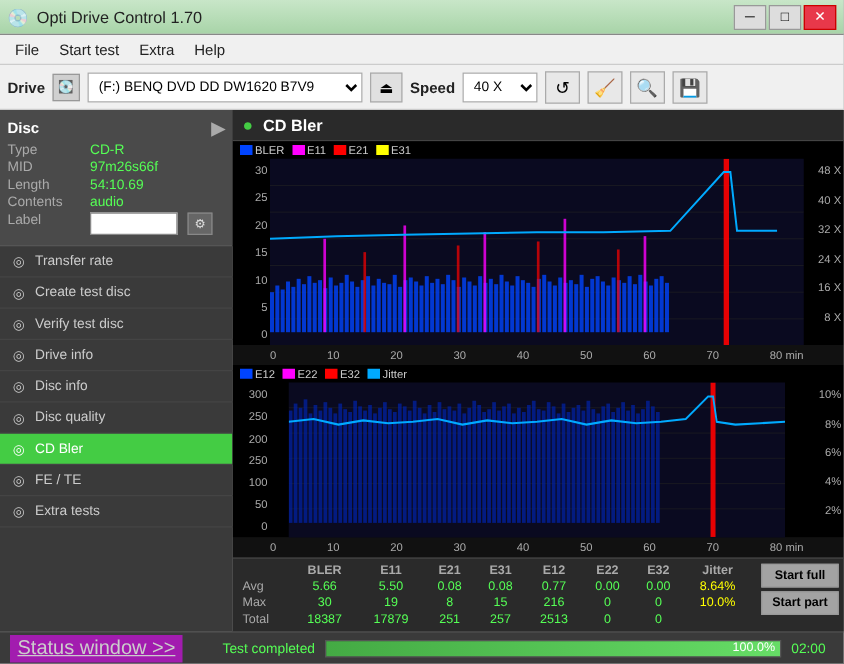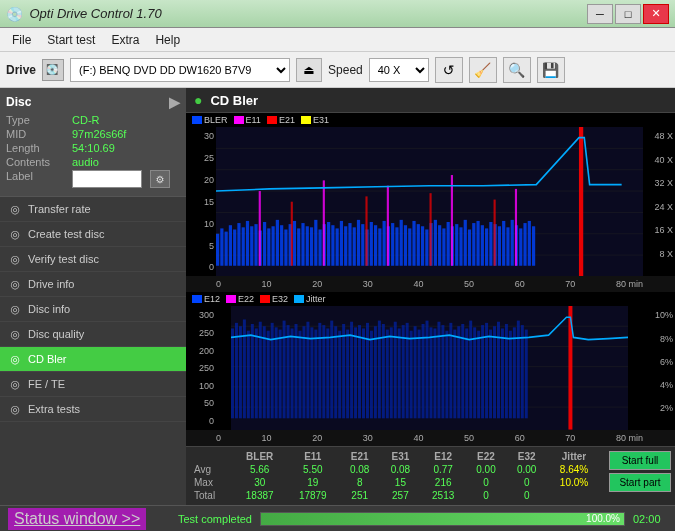--- a/index.html
+++ b/index.html
@@ -5,21 +5,21 @@
     * { margin: 0; padding: 0; box-sizing: border-box; }
     body { width: 675px; height: 531px; font-family: 'Segoe UI', Tahoma, sans-serif; font-size: 12px; background: #f0f0f0; overflow: hidden; }
 
     
     .title-bar {
       background: linear-gradient(to bottom, #c8e6c8, #a8d4a8);
       display: flex; align-items: center; justify-content: space-between;
       padding: 4px 6px; height: 28px; border-bottom: 1px solid #888;
     }
     .title-bar-left { display: flex; align-items: center; gap: 6px; }
-    .title-bar-title { font-size: 13px; color: #222; font-weight: normal; font-style: italic; }
+    .title-bar-title { font-size: 13px; color: #222; font-weight: normal; }
     .title-bar-controls { display: flex; gap: 2px; }
     .title-btn {
       width: 26px; height: 20px; border: 1px solid #999; background: #ddd;
       cursor: pointer; font-size: 11px; display: flex; align-items: center; justify-content: center;
     }
     .title-btn.close { background: #e8384a; color: white; border-color: #c00; }
     .title-btn.maximize { background: #ddd; }
     .title-btn.minimize { background: #ddd; }
 
     
@@ -36,21 +36,21 @@
       background: #f0f0f0; display: flex; align-items: center; gap: 6px;
       padding: 4px 6px; border-bottom: 1px solid #ccc; height: 36px;
     }
     .drive-label { font-size: 12px; font-weight: bold; color: #222; }
     .drive-icon { width: 22px; height: 22px; background: #d0d0d0; border: 1px solid #999; display: flex; align-items: center; justify-content: center; font-size: 10px; }
     .drive-select {
       flex: 1; height: 24px; border: 1px solid #aaa; background: white;
       font-size: 11px; padding: 0 4px; max-width: 220px;
     }
     .eject-btn { width: 26px; height: 24px; background: #e0e0e0; border: 1px solid #aaa; cursor: pointer; display: flex; align-items: center; justify-content: center; font-size: 12px; }
-    .speed-label { font-size: 12px; color: #222; }
+    .speed-label { font-size: 12px; color: #222; font-weight: bold; }
     .speed-select { height: 24px; border: 1px solid #aaa; background: white; font-size: 11px; padding: 0 4px; width: 60px; }
     .toolbar-btn { width: 28px; height: 26px; background: #e8e8e8; border: 1px solid #aaa; cursor: pointer; display: flex; align-items: center; justify-content: center; font-size: 14px; }
 
     
     .main-layout { display: flex; height: calc(531px - 28px - 24px - 36px - 26px); }
 
     
     .sidebar { width: 186px; background: #3a3a3a; flex-shrink: 0; display: flex; flex-direction: column; }
     .disc-panel { background: #4a4a4a; padding: 6px; border-bottom: 1px solid #555; }
     .disc-panel-header { display: flex; justify-content: space-between; align-items: center; color: white; font-size: 12px; font-weight: bold; margin-bottom: 4px; }
@@ -95,22 +95,22 @@
     .legend-color { width: 10px; height: 8px; }
     .stats-table { width: 100%; border-collapse: collapse; font-size: 10px; }
     .stats-table th { color: #aaa; text-align: center; padding: 1px 4px; }
     .stats-table td { color: #5f5; text-align: center; padding: 1px 4px; }
     .stats-table td.yellow { color: #ffff00; }
     .stats-table .row-label { color: #aaa; text-align: left; }
 
     
     .action-btns { display: flex; flex-direction: column; gap: 3px; padding: 4px; width: 70px; }
     .action-btn {
-      background: #22c55e; border: 1px solid #999; padding: 3px 6px;
-      font-size: 10px; cursor: pointer; text-align: center; white-space: nowrap;
+      background: #a3a3a3; border: 1px solid #999; padding: 3px 6px;
+      font-size: 10px; cursor: pointer; text-align: center; white-space: nowrap; font-weight: bold;
     }
 
     
     .status-bar {
       height: 26px; background: #3a3a3a; display: flex; align-items: center;
       border-top: 1px solid #555; gap: 0;
     }
     .status-left { width: 170px; display: flex; align-items: center; padding: 0 8px; }
     .status-left-btn { background: #a21caf; border: none; color: #ccc; font-size: 16px; padding: 2px 6px; cursor: pointer; text-decoration: underline; }
     .status-right { flex: 1; display: flex; align-items: center; gap: 8px; padding: 0 8px; }

